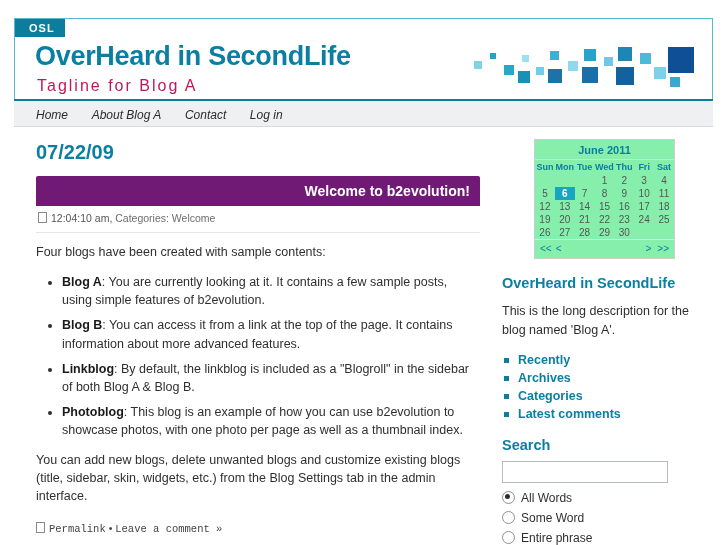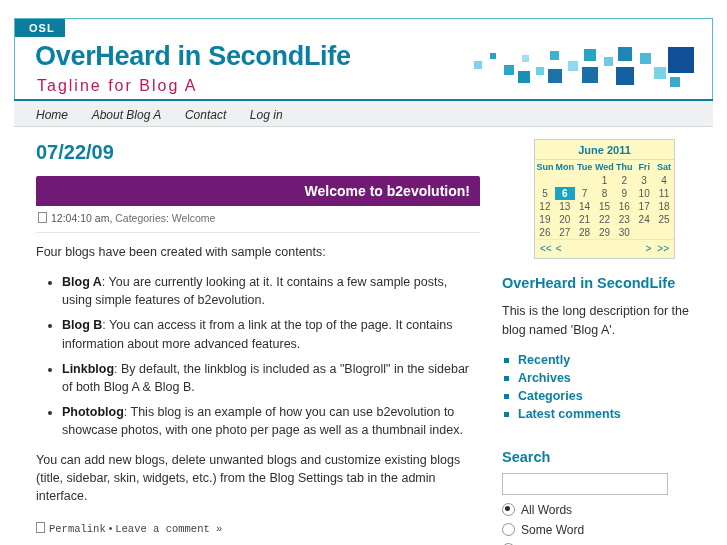--- a/index.html
+++ b/index.html
@@ -167,21 +167,21 @@
   .post-foot {
     font-size: 10.5px;
     color: #444444;
     padding-top: 4px;
   }
   .post-foot a { color: #444444; text-decoration: none; font-family: Liberation Mono, monospace; }
 
   
   .calendar {
     border: 1px solid #c9ced1;
-    background: #fef9c3;
+    background: #86efac;
     width: 139px;
     margin: 4px auto 16px auto;
     font-size: 10px;
     color: #444;
   }
   .cal-head {
     text-align: center;
     color: #0a7fa1;
     font-weight: bold;
     font-size: 11px;
@@ -251,21 +251,21 @@
     left: 2px;
     top: 7px;
     width: 5px;
     height: 5px;
     background: #0b7e9e;
   }
   .search-h {
     color: #0a7fa1;
     font-size: 14.5px;
     font-weight: bold;
-    margin: 26px 0 8px 0;
+    margin: 14px 0 8px 0;
   }
   .search-input {
     width: 160px;
     height: 18px;
     border: 1px solid #b7bcc0;
     background: #ffffff;
     display: block;
     margin-bottom: 8px;
   }
   .radio-row {

